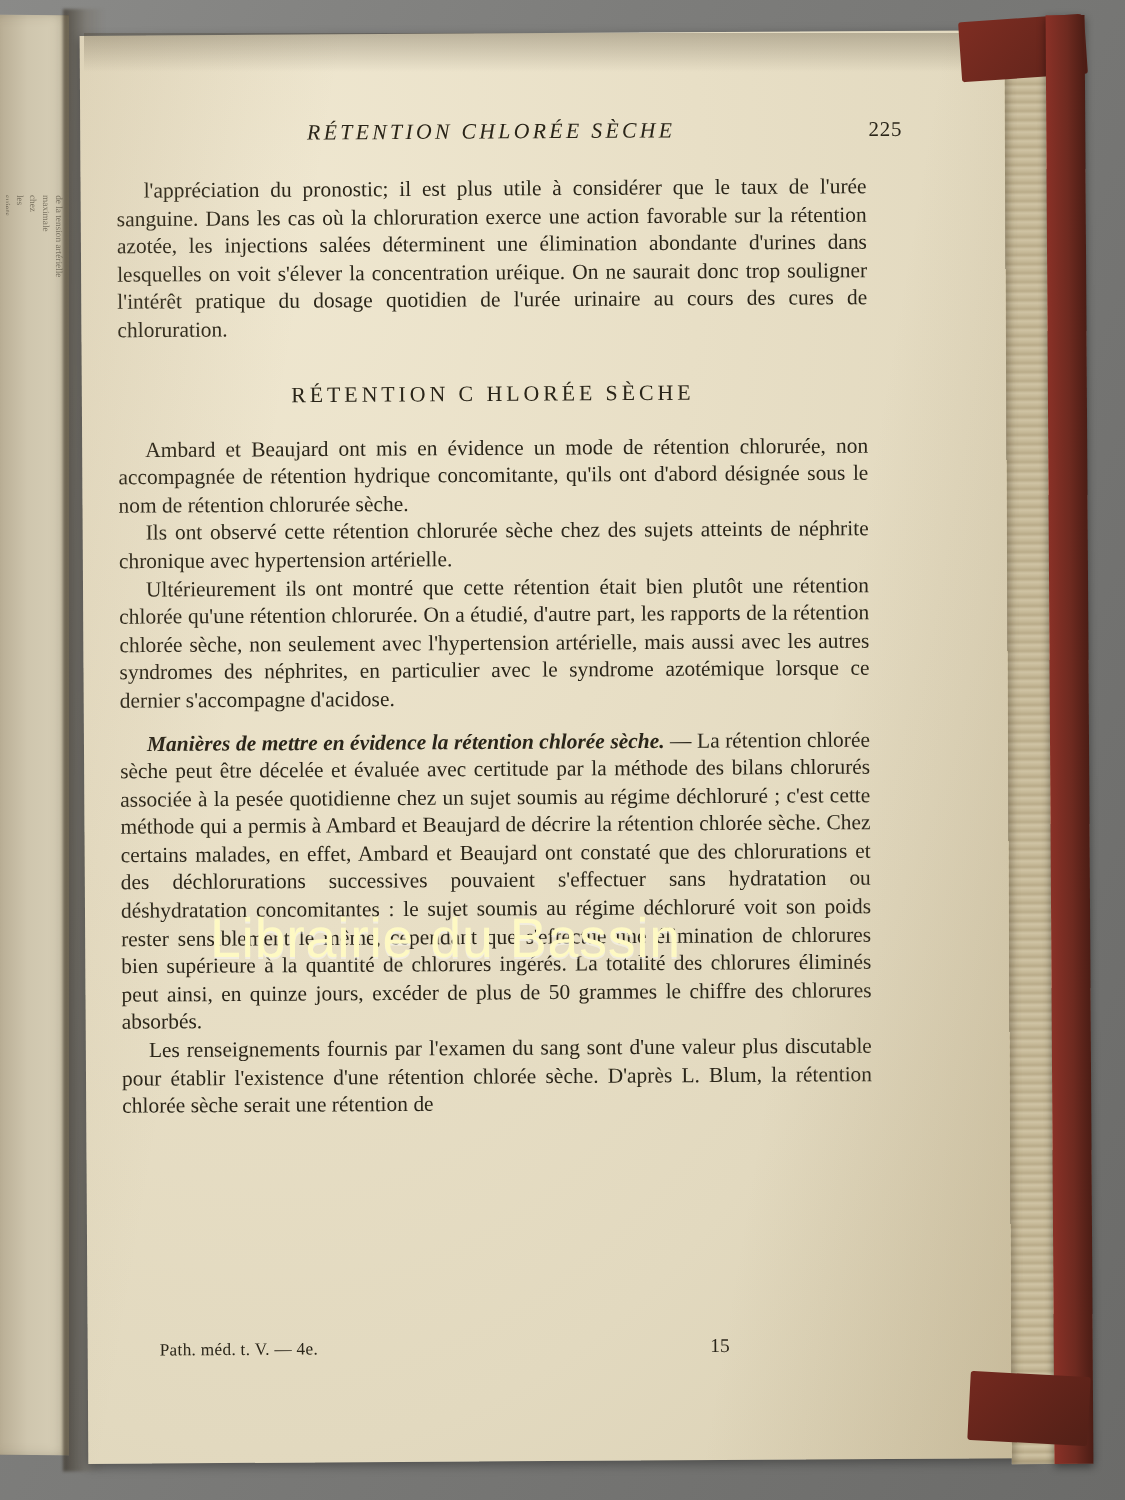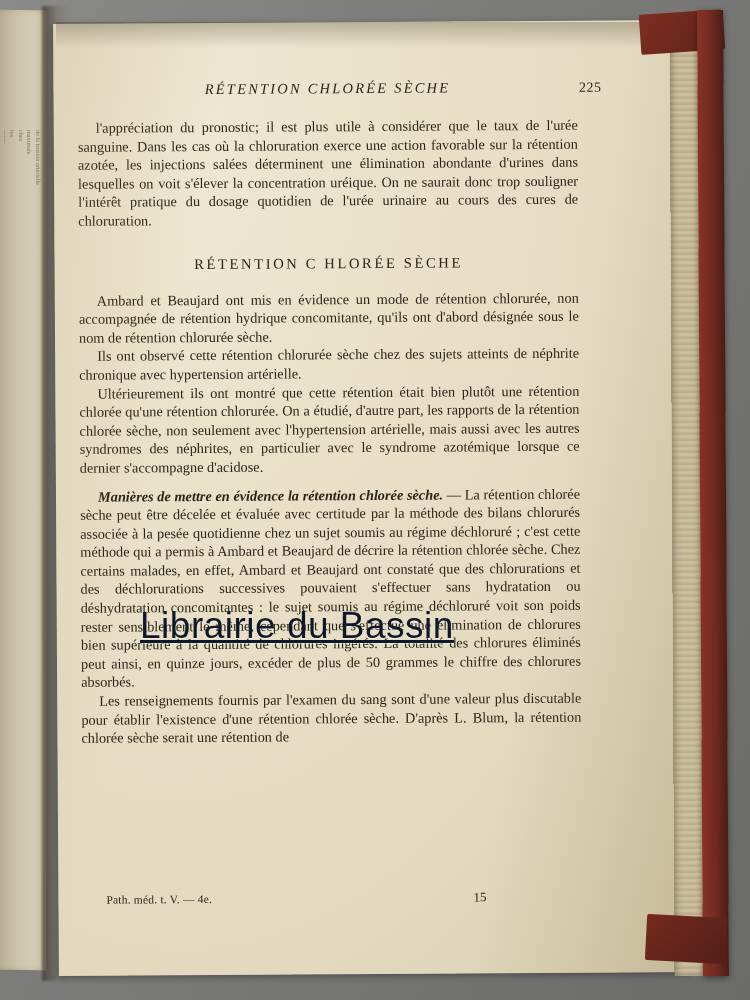--- a/index.html
+++ b/index.html
@@ -278,14 +278,14 @@
       </div>
     </div>
 
     <div class="top-shadow"></div>
     <div class="fore-edge"></div>
     <div class="cover-top"></div>
     <div class="cover-edge"></div>
     <div class="cover-bottom"></div>
   </div>
 
-  <div class="watermark" style="color: #0f172a; text-decoration: underline;">Librairie du Bassin</div>
+  <div class="watermark" style="color: #fef9c3;">Librairie du Bassin</div>
 </div>
 
 </body></html>

